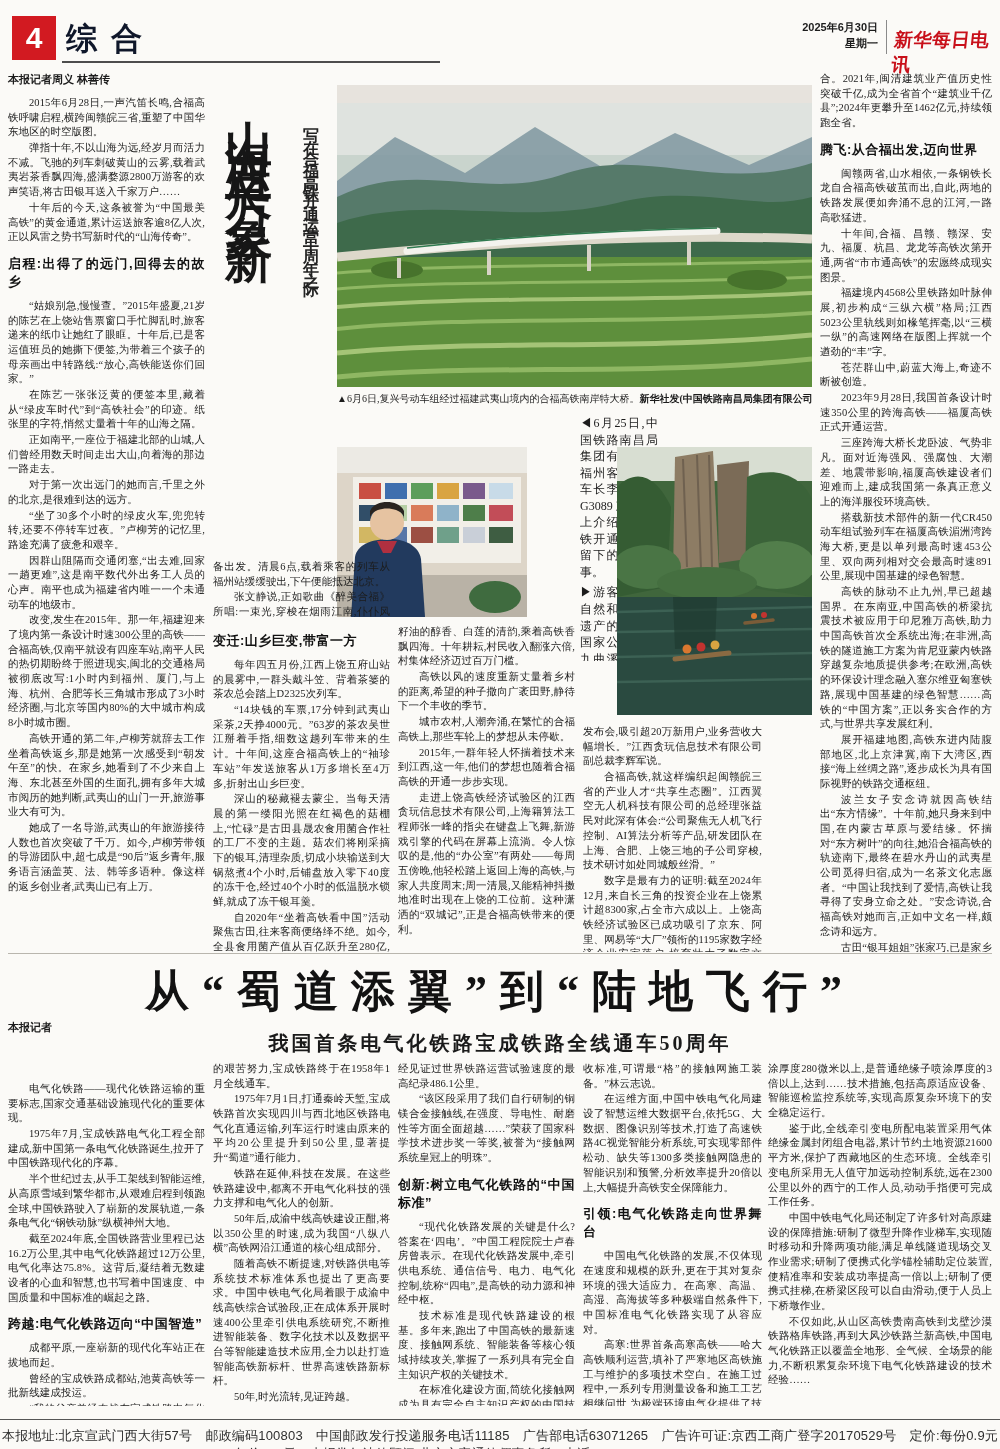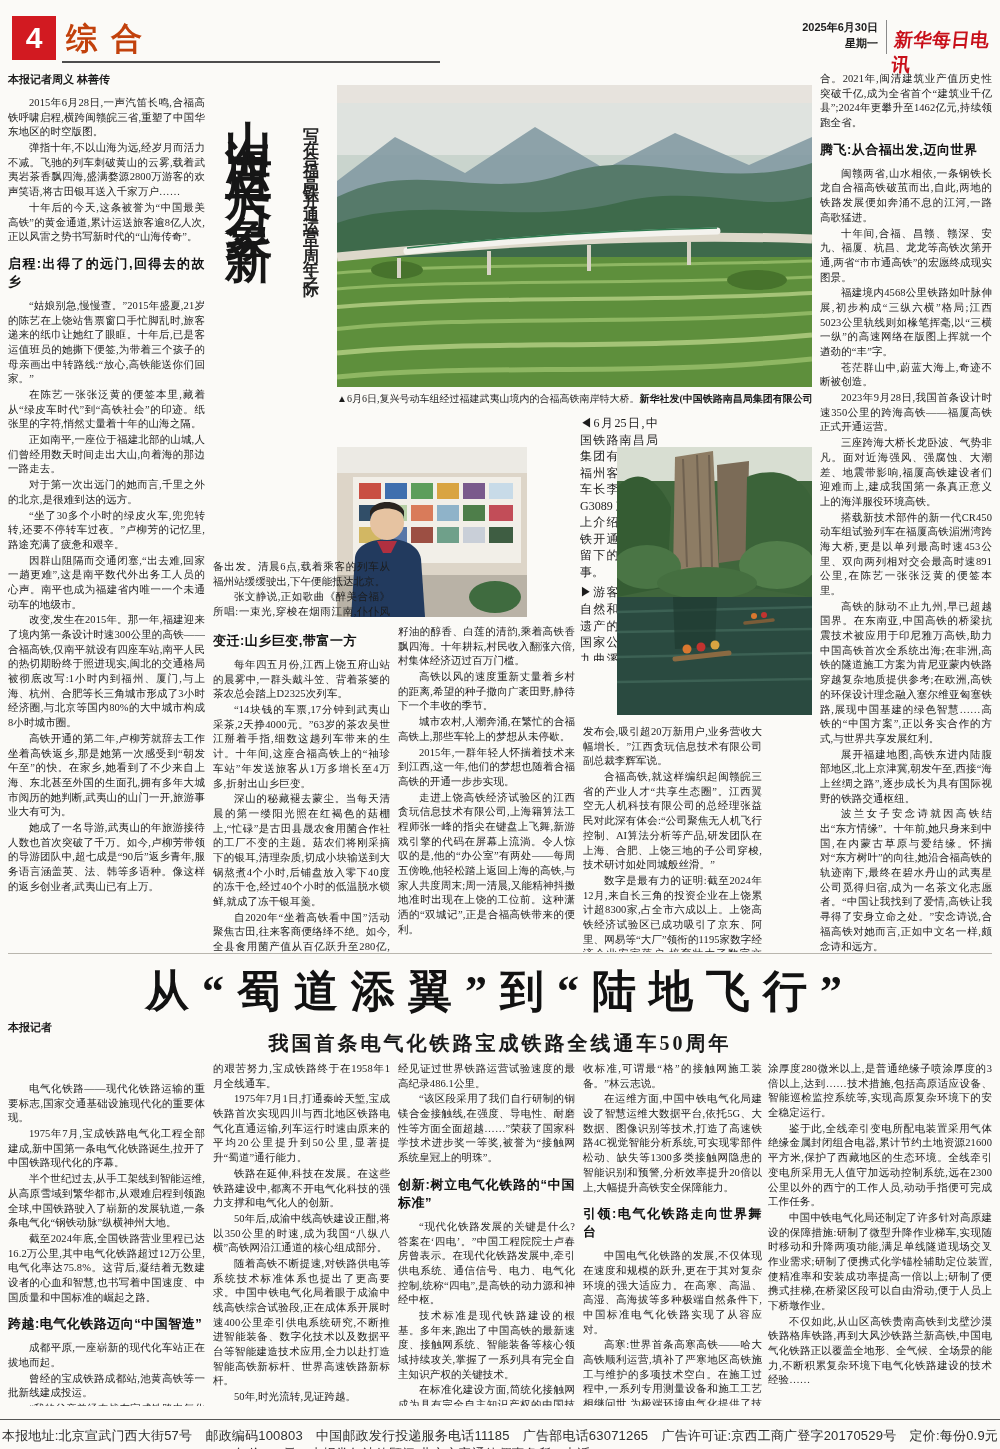--- a/index.html
+++ b/index.html
@@ -9,21 +9,21 @@
   .flow{overflow:hidden;text-align:justify;}
   .para{margin:0 0 1px 0;text-indent:2em;font-size:10.5px;line-height:1.40;letter-spacing:.1px;}
   .para.cont{text-indent:0;}
   .subhead{font-family:"Liberation Sans",sans-serif;font-weight:bold;color:#111;
            font-size:13px;margin:10px 0 8px;letter-spacing:.5px;}
   .byline{font-family:"Liberation Sans",sans-serif;font-weight:bold;font-size:11px;margin:0 0 9px 0;}
   
   .pageno{left:12px;top:16px;width:44px;height:44px;background:#d21a21;color:#fff;
           font-family:"Liberation Sans",sans-serif;font-weight:bold;font-size:30px;
           display:flex;align-items:center;justify-content:center;}
-  .section{left:66px;top:18px;color:#c2410c;font-family:Liberation Mono, monospace;
+  .section{left:66px;top:18px;color:#0f172a;font-family:Liberation Mono, monospace;
            font-weight:900;font-size:31px;letter-spacing:14px;}
   .hrule{left:62px;top:61px;width:378px;height:2px;background:#4d4d4d;}
   .datebox{left:770px;top:20px;width:108px;text-align:right;
            font-family:"Liberation Sans",sans-serif;font-size:11px;font-weight:bold;line-height:1.45;}
   .vbar{left:886px;top:20px;width:1px;height:34px;background:#8a8a8a;}
   .masthead{left:893px;top:27px;color:#c8101a;font-weight:900;font-size:18.5px;
             letter-spacing:.5px;transform:skewX(-6deg);font-family:"Liberation Serif",serif;}
   
   .vtitle{writing-mode:vertical-rl;font-weight:900;font-size:47px;letter-spacing:19px;color:#161616;}
   .vsub{writing-mode:vertical-rl;font-weight:bold;font-size:16px;letter-spacing:11px;color:#222;}
@@ -200,23 +200,23 @@
   </div>
 <div class="abs flow" style="left:820px;top:72px;width:172px;height:880px;">
     <p class="para cont">合。2021年,闽清建筑业产值历史性突破千亿,成为全省首个“建筑业千亿县”;2024年更攀升至1462亿元,持续领跑全省。</p>
     <h3 class="subhead">腾飞:从合福出发,迈向世界</h3>
     <p class="para">闽赣两省,山水相依,一条钢铁长龙自合福高铁破茧而出,自此,两地的铁路发展便如奔涌不息的江河,一路高歌猛进。</p>
     <p class="para">十年间,合福、昌赣、赣深、安九、福厦、杭昌、龙龙等高铁次第开通,两省“市市通高铁”的宏愿终成现实图景。</p>
     <p class="para">福建境内4568公里铁路如叶脉伸展,初步构成“三纵六横”格局;江西5023公里轨线则如椽笔挥毫,以“三横一纵”的高速网络在版图上挥就一个遒劲的“丰”字。</p>
     <p class="para">苍茫群山中,蔚蓝大海上,奇迹不断被创造。</p>
     <p class="para">2023年9月28日,我国首条设计时速350公里的跨海高铁——福厦高铁正式开通运营。</p>
     <p class="para">三座跨海大桥长龙卧波、气势非凡。面对近海强风、强腐蚀、大潮差、地震带影响,福厦高铁建设者们迎难而上,建成我国第一条真正意义上的海洋服役环境高铁。</p>
-    <p class="para">搭载新技术部件的新一代CR450动车组试验列车在福厦高铁湄洲湾跨海大桥,更是以单列最高时速453公里、双向两列相对交会最高时速891公里,在陈艺一张张泛黄的便签本里。</p>
+    <p class="para">搭载新技术部件的新一代CR450动车组试验列车在福厦高铁湄洲湾跨海大桥,更是以单列最高时速453公里、双向两列相对交会最高时速891公里,展现中国基建的绿色智慧。</p>
     <p class="para">高铁的脉动不止九州,早已超越国界。在东南亚,中国高铁的桥梁抗震技术被应用于印尼雅万高铁,助力中国高铁首次全系统出海;在非洲,高铁的隧道施工方案为肯尼亚蒙内铁路穿越复杂地质提供参考;在欧洲,高铁的环保设计理念融入塞尔维亚匈塞铁路,展现中国基建的绿色智慧……高铁的“中国方案”,正以务实合作的方式,与世界共享发展红利。</p>
-    <p class="para">展开福建地图,高铁东进内陆腹部地区,北上京津冀,朝发午至,西接“海上丝绸之路”,逐步成长为具有国际视野的铁路交通枢纽。</p>
+    <p class="para">展开福建地图,高铁东进内陆腹部地区,北上京津冀,南下大湾区,西接“海上丝绸之路”,逐步成长为具有国际视野的铁路交通枢纽。</p>
     <p class="para">波兰女子安念诗就因高铁结出“东方情缘”。十年前,她只身来到中国,在内蒙古草原与爱结缘。怀揣对“东方树叶”的向往,她沿合福高铁的轨迹南下,最终在碧水丹山的武夷星公司觅得归宿,成为一名茶文化志愿者。“中国让我找到了爱情,高铁让我寻得了安身立命之处。”安念诗说,合福高铁对她而言,正如中文名一样,颇念诗和远方。</p>
     <p class="para">古田“银耳姐姐”张家巧,已是家乡骄傲。她的故事与经验乘着合福高铁飞越山海——应商务部之邀,她为15个共建“一带一路”国家的妇女代表在线授课,古田银耳的种植智慧、加工技术与销售经验,化作润物细无声的东方礼物。</p>
   </div>
 
 <div class="abs lightrule" style="left:8px;top:953px;width:984px;"></div>
 
 <div class="abs a2title">从“蜀道添翼”到“陆地飞行”</div>
 <div class="abs a2sub">我国首条电气化铁路宝成铁路全线通车50周年</div>
 <div class="abs byline" style="left:8px;top:1020px;text-align:right;">本报记者</div>
 

